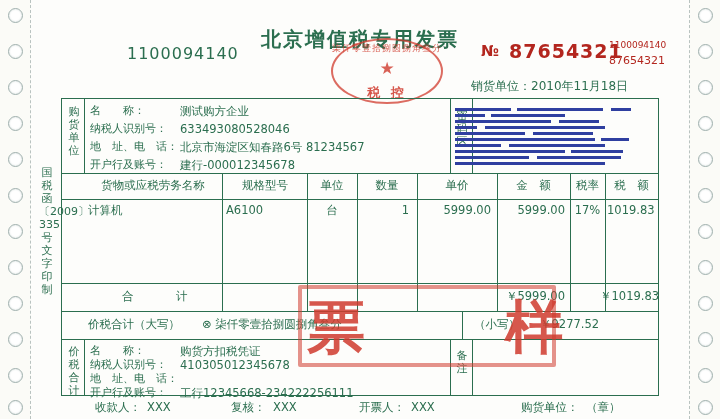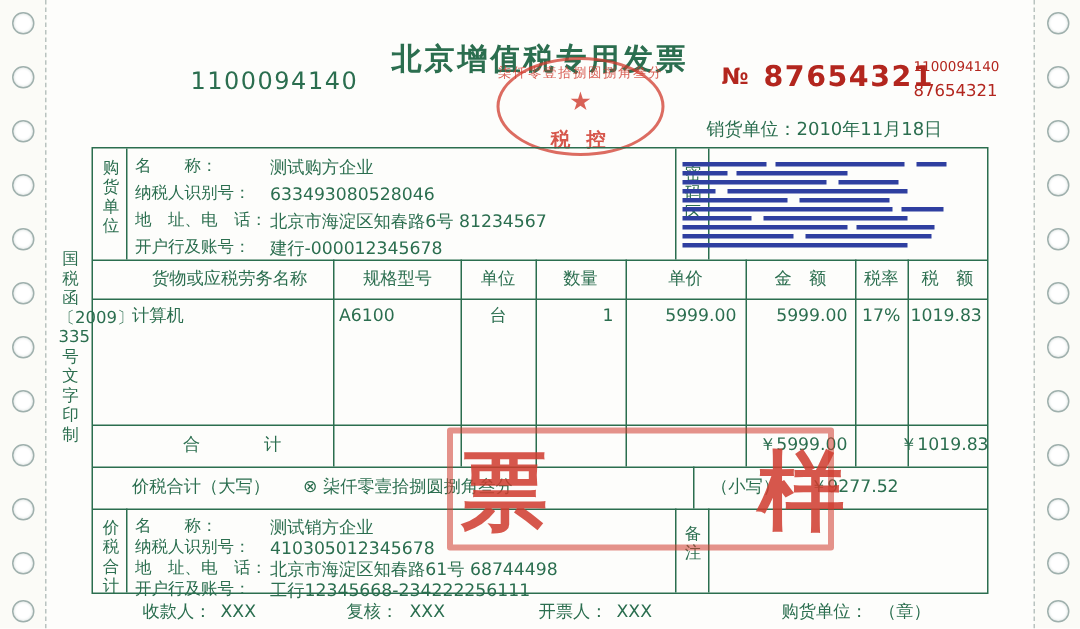--- a/index.html
+++ b/index.html
@@ -188,25 +188,24 @@
       <div class="val" style="left:437px;top:190px;width:66px;text-align:right">￥5999.00</div>
       <div class="val" style="left:538px;top:190px;width:53px;text-align:left">￥1019.83</div>
 
       <div class="val" style="left:26px;top:218px">价税合计（大写）</div>
       <div class="val" style="left:140px;top:218px">⊗ 柒仟零壹拾捌圆捌角叁分</div>
       <div class="val" style="left:412px;top:218px">（小写）</div>
       <div class="val" style="left:478px;top:218px">￥9277.52</div>
 
       <div class="vert" style="left:3px;top:246px">价税合计</div>
       <div class="lbl" style="left:28px;top:245px">名　　称：</div>
-      <div class="val" style="left:118px;top:245px">测试销方企业</div>
+      <div class="val" style="left:118px;top:245px">购货方扣税凭证</div>
       <div class="lbl" style="left:28px;top:259px">纳税人识别号：</div>
       <div class="val" style="left:118px;top:259px">410305012345678</div>
       <div class="lbl" style="left:28px;top:273px">地　址、电　话：</div>
-      <div class="val" style="left:118px;top:273px">北京市海淀区知春路61号 68744498</div>
       <div class="lbl" style="left:28px;top:287px">开户行及账号：</div>
       <div class="val" style="left:118px;top:287px">工行12345668-234222256111</div>
       <div class="vert" style="left:391px;top:250px">备注</div>
 
       <div class="samplebox"></div>
       <div class="sample">票  样</div>
     </div>
 
     <div class="cipher">
       <i style="left:4px;top:4px;width:56px;height:3px"></i>

